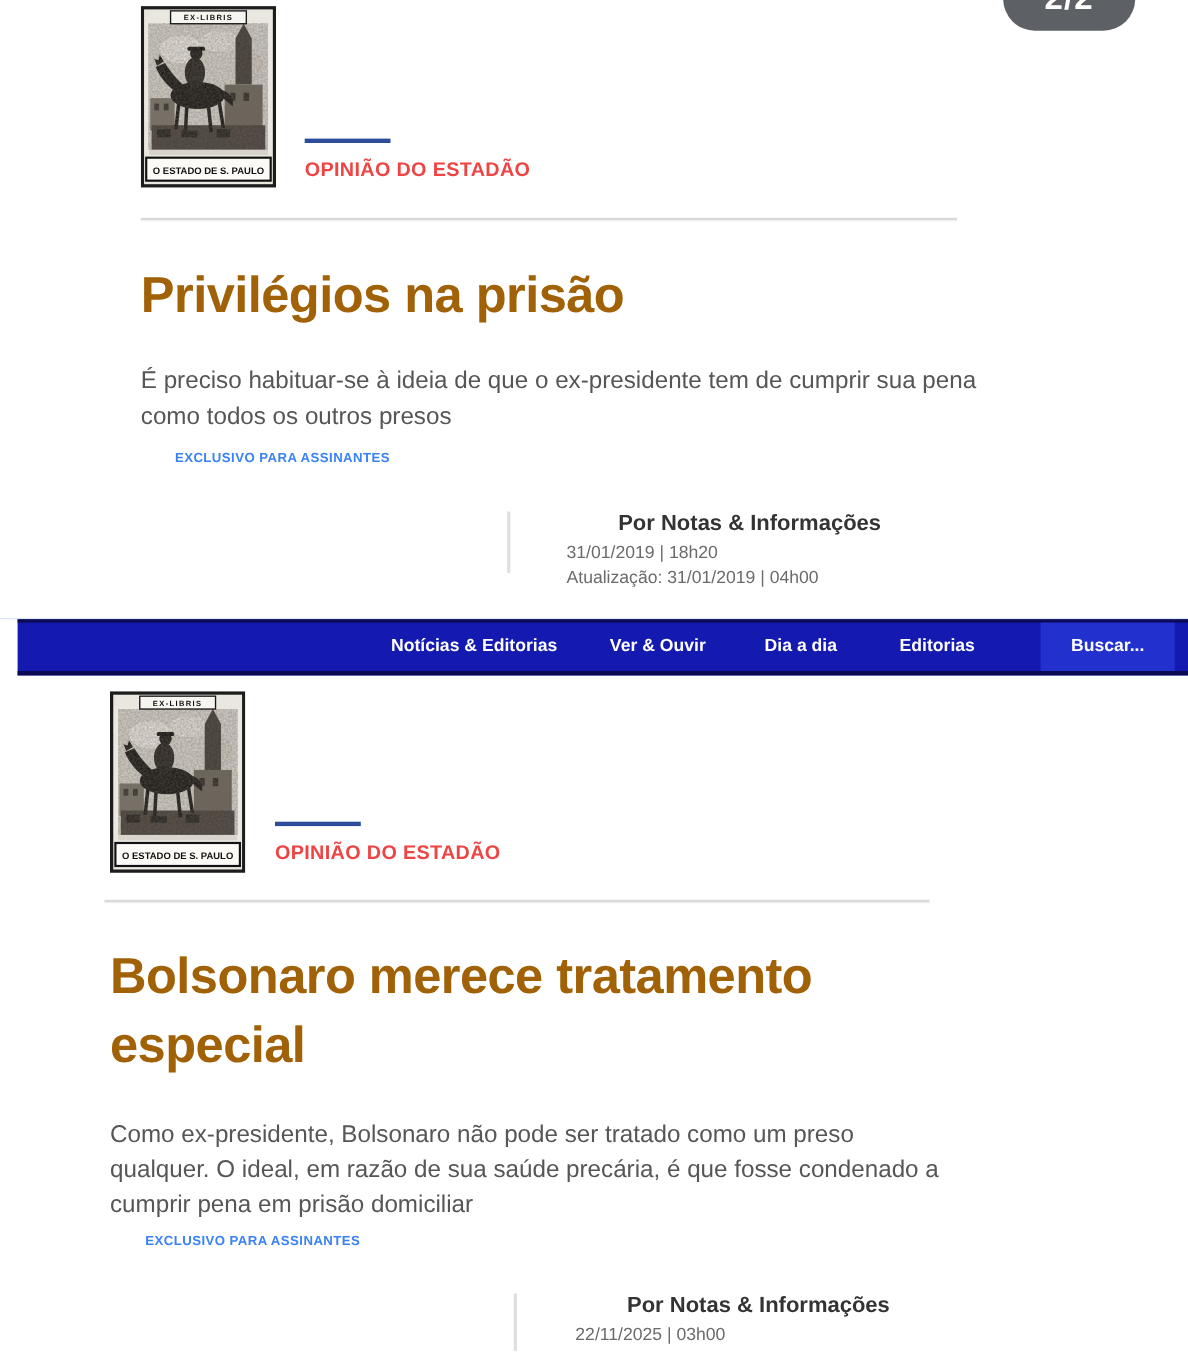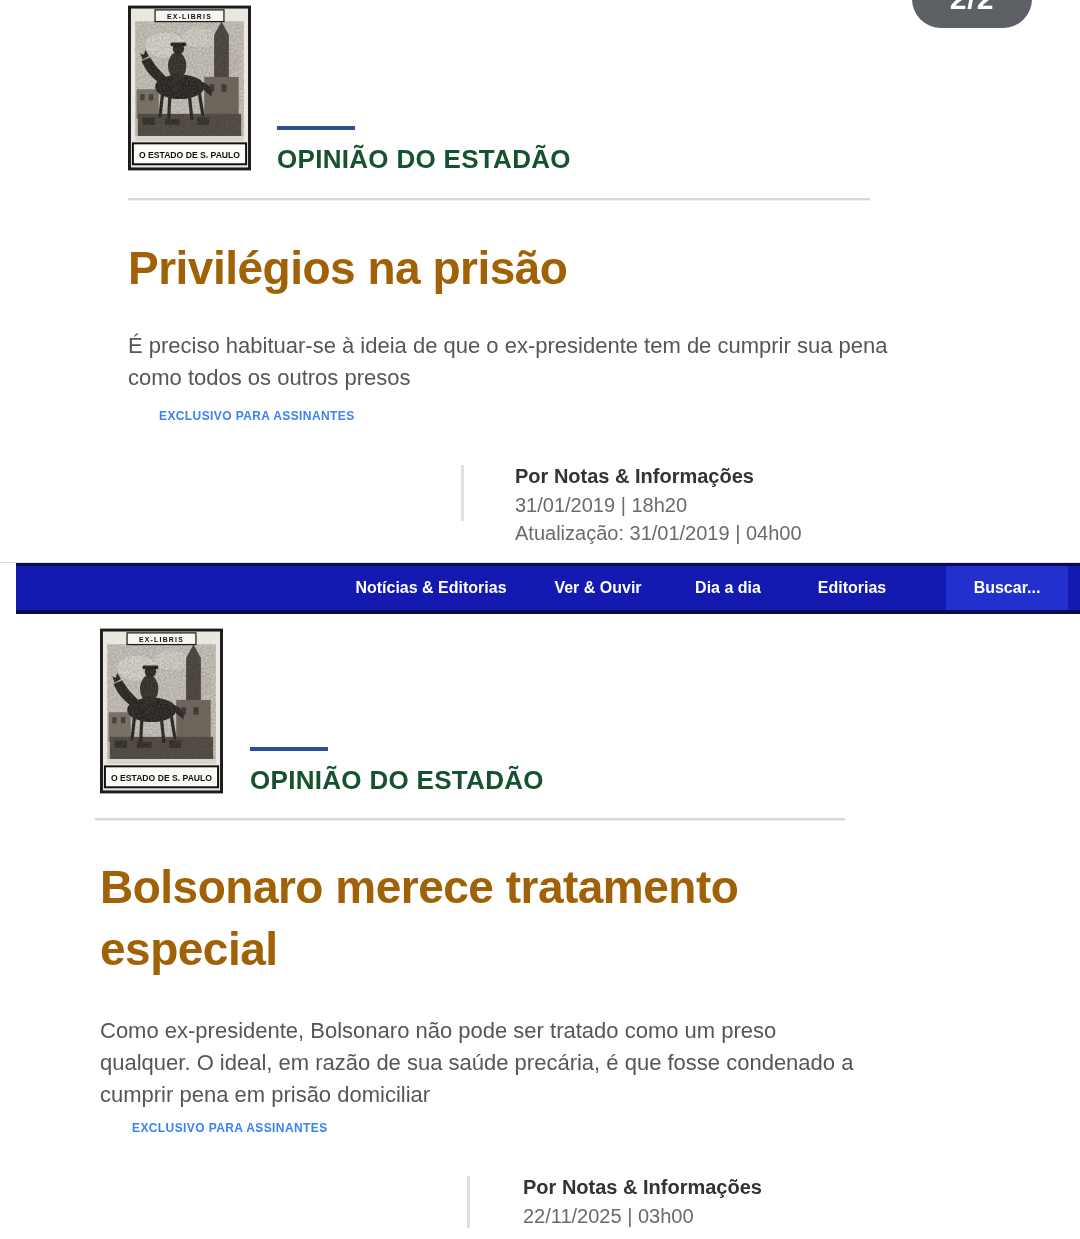--- a/index.html
+++ b/index.html
@@ -21,21 +21,21 @@
     color:#ffffff;font-size:30px;font-weight:bold;
     letter-spacing:1px;
   }
   
   .logo{position:absolute;}
   .logo svg{display:block;}
   
   .kicker{position:absolute;}
   .kicker-line{width:78px;height:4px;background:#2c4d9a;margin-bottom:14px;}
   .kicker-text{
-    font-size:26px;font-weight:bold;color:#14532d;
+    font-size:18px;font-weight:bold;color:#ef4444;
     letter-spacing:0.3px;white-space:nowrap;
   }
   
   .divider{
     position:absolute;height:2px;background:#d9d9d9;
     border-bottom:1px solid #efefef;
   }
   
   .headline{
     position:absolute;margin:0;
@@ -49,22 +49,22 @@
   }
   .exclusive{
     position:absolute;
     font-size:12px;font-weight:bold;color:#3b82f6;
     letter-spacing:0.4px;
   }
   
   .byline{position:absolute;display:flex;}
   .byline-bar{width:3px;background:#e0e0e0;flex:none;}
   .byline-text{padding-left:51px;}
-  .byline-author{font-size:20px;font-weight:bold;color:#333333;margin-bottom:6px;}
-  .byline-date{font-size:20px;color:#6b6b6b;margin-bottom:5px;}
+  .byline-author{font-size:20px;font-weight:bold;color:#333333;margin-bottom:6px;margin-left:47px;}
+  .byline-date{font-size:16px;color:#6b6b6b;margin-bottom:5px;}
   
   .nav-seam{position:absolute;left:0;width:1080px;height:1px;background:#d8e0f0;}
   .navbar{
     position:absolute;left:16px;top:563px;
     width:1080px;height:44px;
     background:#141ab0;
     border-top:3px solid #0a0b52;
     border-bottom:4px solid #0a0b52;
   }
   .nav-item{

